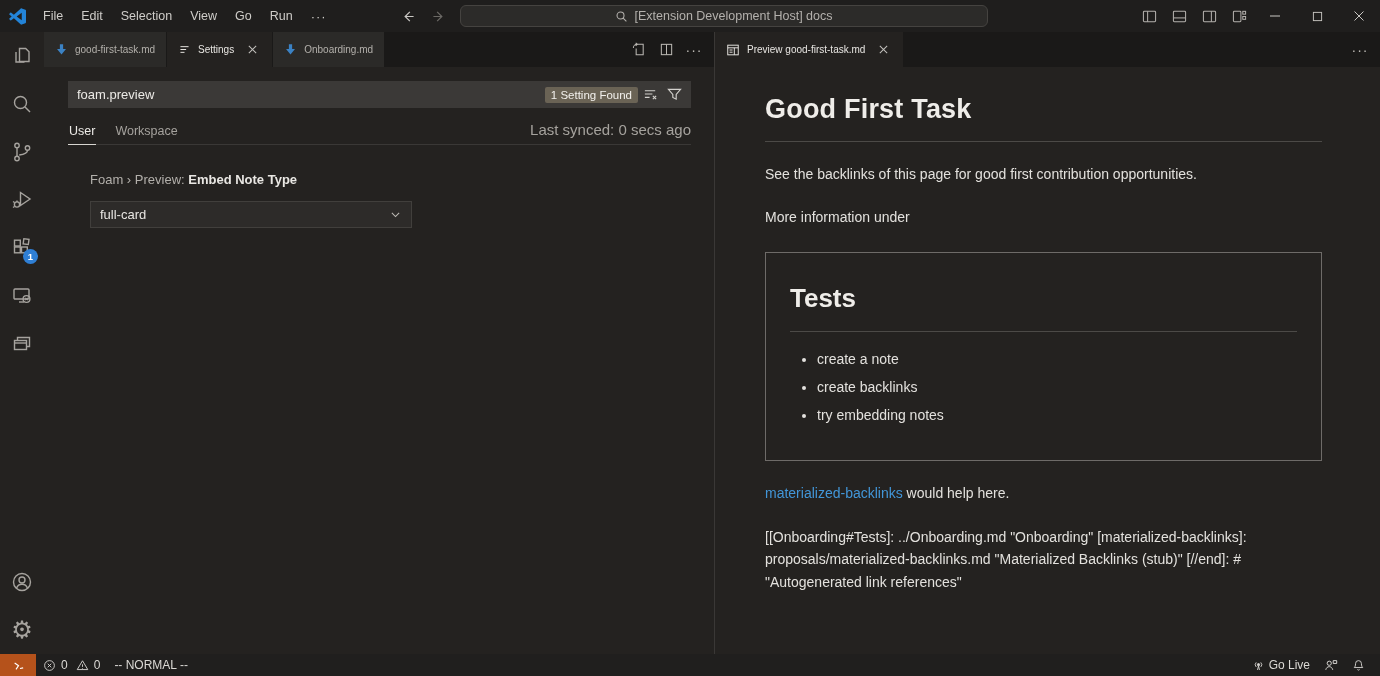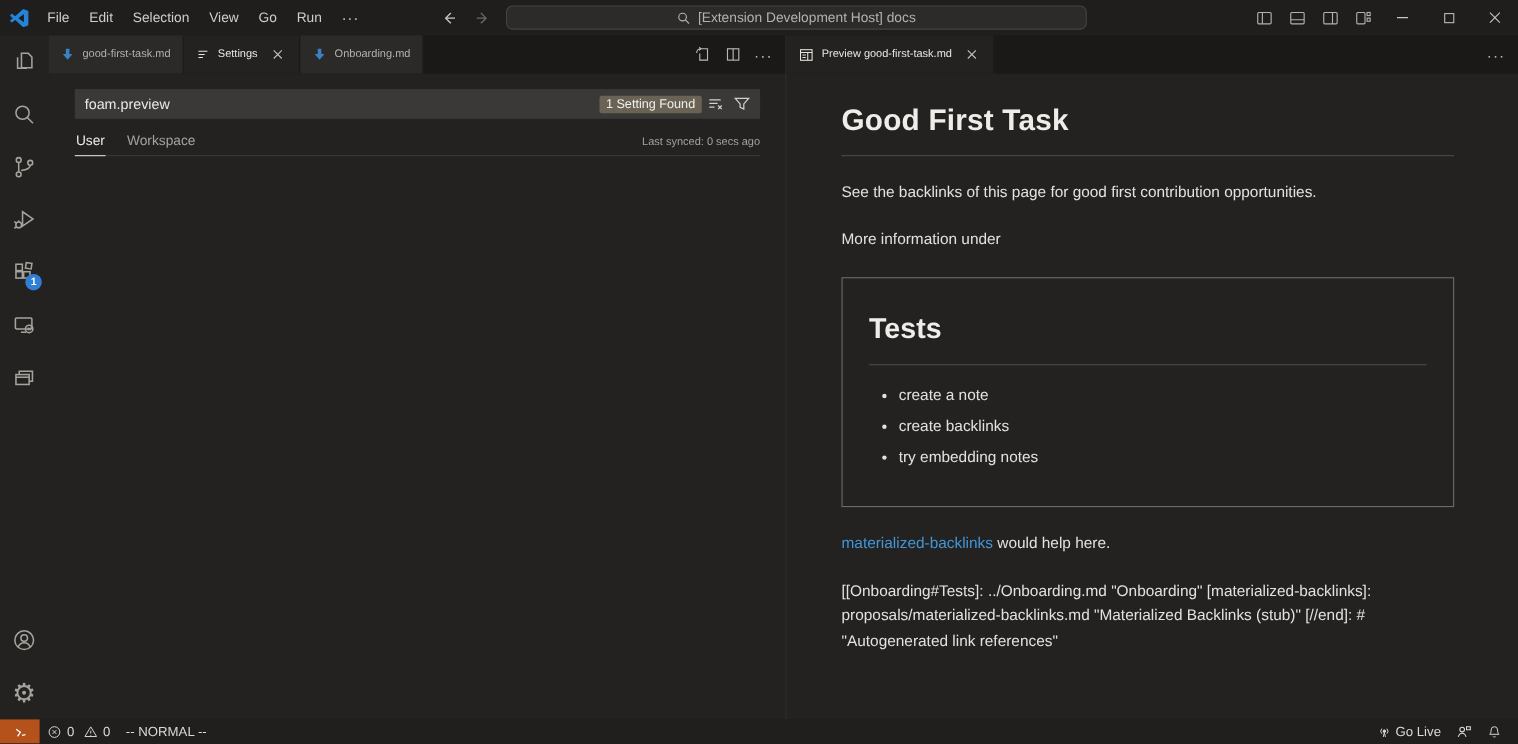--- a/index.html
+++ b/index.html
@@ -78,21 +78,21 @@
   
   .settings{flex:1 1 auto;background:var(--c-bg);overflow:hidden;}
   .settings-search{margin:14px 23px 0 24px;height:27px;background:var(--c-input);display:flex;align-items:center;padding:0 5px 0 9px;}
   .settings-search .search-value{flex:1 1 auto;color:#eceae6;font-size:13px;}
   .results-badge{background:var(--c-badge);color:#f2f0ec;font-size:11.5px;padding:2px 6px;border-radius:2px;white-space:nowrap;}
   .ss-icon{width:24px;height:22px;display:flex;align-items:center;justify-content:center;color:#d4d2ce;}
   .scope-row{margin:13px 23px 0 24px;display:flex;align-items:flex-end;border-bottom:1px solid #3a3836;padding-bottom:0;}
   .scope-tab{font-size:12.5px;padding:0 1px 6px;margin-right:18px;color:#a5a29d;position:relative;cursor:default;}
   .scope-tab.active{color:#eceae6;}
   .scope-tab.active::after{content:"";position:absolute;left:0;right:0;bottom:-1px;height:1px;background:#d8d6d1;}
-  .last-synced{margin-left:auto;color:#a5a29d;font-size:10px;padding-bottom:6px;}
+  .last-synced{margin-left:auto;color:#a5a29d;font-size:15px;padding-bottom:6px;}
   .setting-item{margin:27px 0 0 46px;}
   .setting-title{font-size:13px;}
   .setting-category{color:#b3b0ab;}
   .setting-name{color:#e9e7e3;font-weight:bold;}
   .setting-select{
     margin-top:14px;width:322px;height:27px;background:#2d2b29;border:1px solid #413f3c;
     display:flex;align-items:center;padding:0 9px;color:#e8e6e2;font-size:13px;cursor:default;
   }
   .setting-select .chev{margin-left:auto;color:#bdbab5;display:flex;}
 
@@ -349,20 +349,33 @@
             <span class="ss-icon">
               <svg width="15" height="15" viewBox="0 0 16 16" fill="none" stroke="currentColor" stroke-width="1.2">
                   <path d="M1.5 2.5h13L9.8 8v5L6.2 11.2V8z"></path>
                 </svg>
             </span>
           </div>
           <div class="scope-row">
             <span class="scope-tab active">User</span>
             <span class="scope-tab">Workspace</span>
             <span class="last-synced">Last synced: 0 secs ago</span>
+          </div>
+          <div class="setting-item">
+            <div class="setting-title">
+              <span class="setting-category">Foam › Preview: </span><span class="setting-name">Embed Note Type</span>
+            </div>
+            <div class="setting-select">
+              <span>full-card</span>
+              <span class="chev">
+                <svg width="13" height="13" viewBox="0 0 16 16" fill="none" stroke="currentColor" stroke-width="1.3">
+                    <path d="m3.5 6 4.5 4.5L12.5 6"></path>
+                  </svg>
+              </span>
+            </div>
           </div>
         </div>
       </div>
 
       <div class="group group-right">
         <div class="tabbar">
           <div class="tab active">
             <span>
               <svg width="14" height="14" viewBox="0 0 16 16" fill="none" stroke="currentColor" stroke-width="1.1">
                   <rect x="2" y="2.5" width="12" height="11"></rect>

